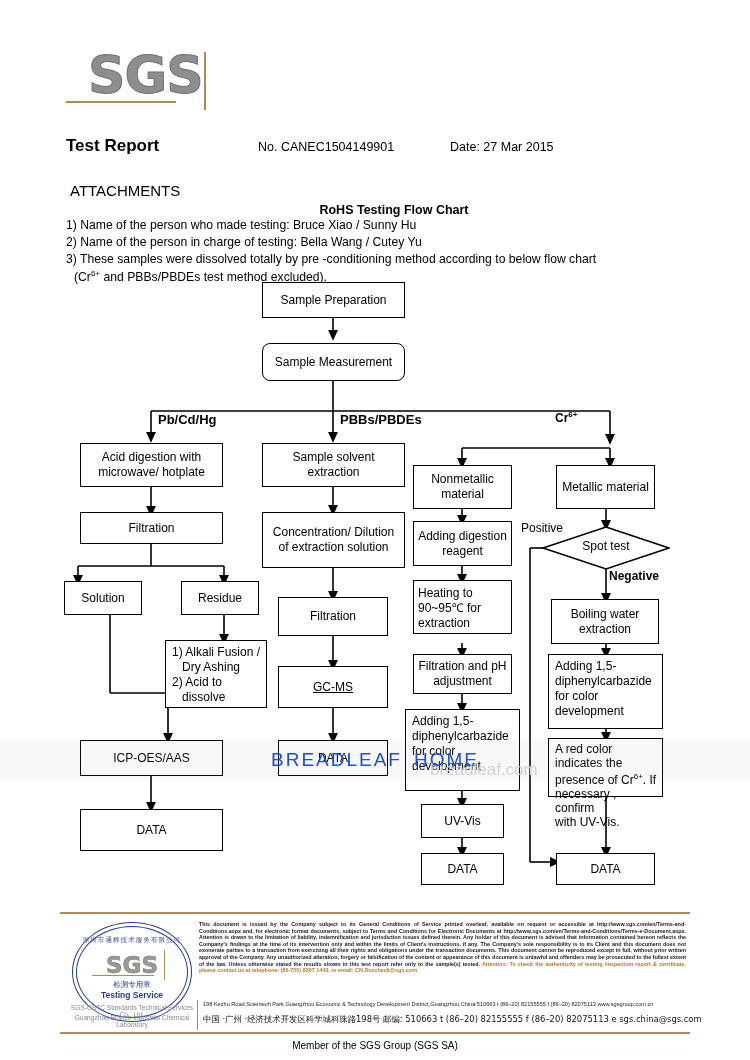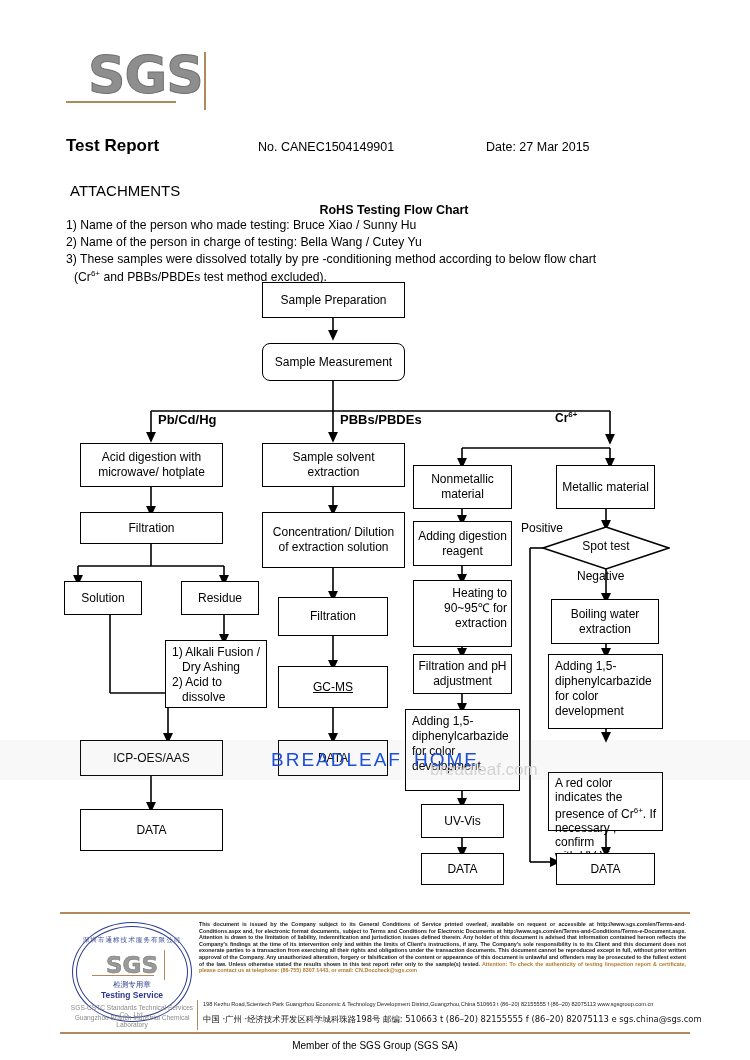--- a/index.html
+++ b/index.html
@@ -20,21 +20,21 @@
     font-family:"DejaVu Sans", sans-serif;
     font-weight:bold; font-size:52px; letter-spacing:-1px;
     color:#8e8e8e; line-height:54px;
     -webkit-text-stroke:1px #6f6f6f;
   }
   .logo-hline { position:absolute; left:66px; top:101px; width:110px; height:2px; background:#b08a5a; }
   .logo-vline { position:absolute; left:204px; top:52px; width:2px; height:58px; background:#b08a5a; }
 
   .report-title { position:absolute; left:66px; top:136px; font-size:17px; font-weight:bold; }
   .report-no  { position:absolute; left:258px; top:140px; font-size:12.5px; }
-  .report-date{ position:absolute; left:450px; top:140px; font-size:12.5px;margin-left:36px; }
+  .report-date{ position:absolute; left:450px; top:140px; font-size:12.5px; }
 
   .attachments { position:absolute; left:70px; top:182px; font-size:15px; font-weight:normal; }
   .chart-title { position:absolute; left:0; top:203px; width:750px; text-align:center; font-size:12.5px; font-weight:bold; padding-left:38px;}
   .note { position:absolute; left:66px; font-size:12.2px; white-space:nowrap; }
   .n1 { top:218px; }
   .n2 { top:235px; }
   .n3 { top:252px; }
   .n4 { top:269px; left:74px; }
   sup { font-size:8px; vertical-align:super; }
 
@@ -202,21 +202,21 @@
     <div class="box" style="left:80px; top:809px; width:143px; height:42px;">DATA</div>
 
     <div class="box" style="left:262px; top:443px; width:143px; height:44px;">Sample solvent extraction</div>
     <div class="box" style="left:262px; top:512px; width:143px; height:56px;">Concentration/ Dilution of extraction solution</div>
     <div class="box" style="left:278px; top:597px; width:110px; height:39px;">Filtration</div>
     <div class="box" style="left:278px; top:666px; width:110px; height:42px;text-decoration:underline;">GC-MS</div>
     <div class="box" style="left:278px; top:740px; width:110px; height:36px;">DATA</div>
 
     <div class="box" style="left:413px; top:465px; width:99px; height:44px;">Nonmetallic material</div>
     <div class="box" style="left:413px; top:521px; width:99px; height:45px;">Adding digestion reagent</div>
-    <div class="box" style="left:413px; top:580px; width:99px; height:67px; display:block; padding-top:5px; text-align:right;">
+    <div class="box" style="left:413px; top:580px; width:99px; height:54px; display:block; padding-top:5px; text-align:left;">
       <span>Heating to</span><br>
       <span>90~95℃ for</span><br>
       <span>extraction</span>
     </div>
     <div class="box" style="left:413px; top:654px; width:99px; height:40px;">Filtration and pH adjustment</div>
     <div class="box left-al" style="left:405px; top:709px; width:115px; height:82px; display:block; padding-top:4px;">
       <span>Adding 1,5-</span><br>
       <span>diphenylcarbazide</span><br>
       <span>for color</span><br>
       <span>development</span>
@@ -226,30 +226,30 @@
 
     <div class="box" style="left:556px; top:465px; width:99px; height:44px;">Metallic material</div>
 
     <div class="diamond-wrap" style="left:542px; top:526px; width:128px; height:44px;">
       <svg width="128" height="44" viewBox="0 0 128 44" xmlns="http://www.w3.org/2000/svg">
         <polygon points="64,1 127,22 64,43 1,22" fill="#fff" stroke="#000" stroke-width="1.6"></polygon>
       </svg>
       <div style="position:absolute; left:0; top:13px; width:128px; text-align:center; font-size:12px;">Spot test</div>
     </div>
     <div class="lbl" style="left:521px; top:521px;">Positive</div>
-    <div class="lbl" style="left:577px; top:569px;">Negative</div>
+    <div class="lbl" style="left:609px; top:569px;font-weight:bold;">Negative</div>
 
     <div class="box" style="left:551px; top:599px; width:108px; height:45px;">Boiling water extraction</div>
     <div class="box left-al" style="left:548px; top:654px; width:115px; height:75px; display:block; padding-top:4px;">
       <span>Adding 1,5-</span><br>
       <span>diphenylcarbazide</span><br>
       <span>for color</span><br>
       <span>development</span>
     </div>
-    <div class="box left-al" style="left:548px; top:772px; width:115px; height:59px; display:block; padding-top:3px; line-height:14px;">
+    <div class="box left-al" style="left:548px; top:738px; width:115px; height:59px; display:block; padding-top:3px; line-height:14px;">
       <span>A red color</span><br>
       <span>indicates the</span><br>
       <span>presence of Cr<sup>6+</sup>. If</span><br>
       <span>necessary , confirm</span><br>
       <span>with UV-Vis.</span>
     </div>
     <div class="box" style="left:556px; top:853px; width:99px; height:32px;">DATA</div>
   </div>
 
   <div class="wm">

